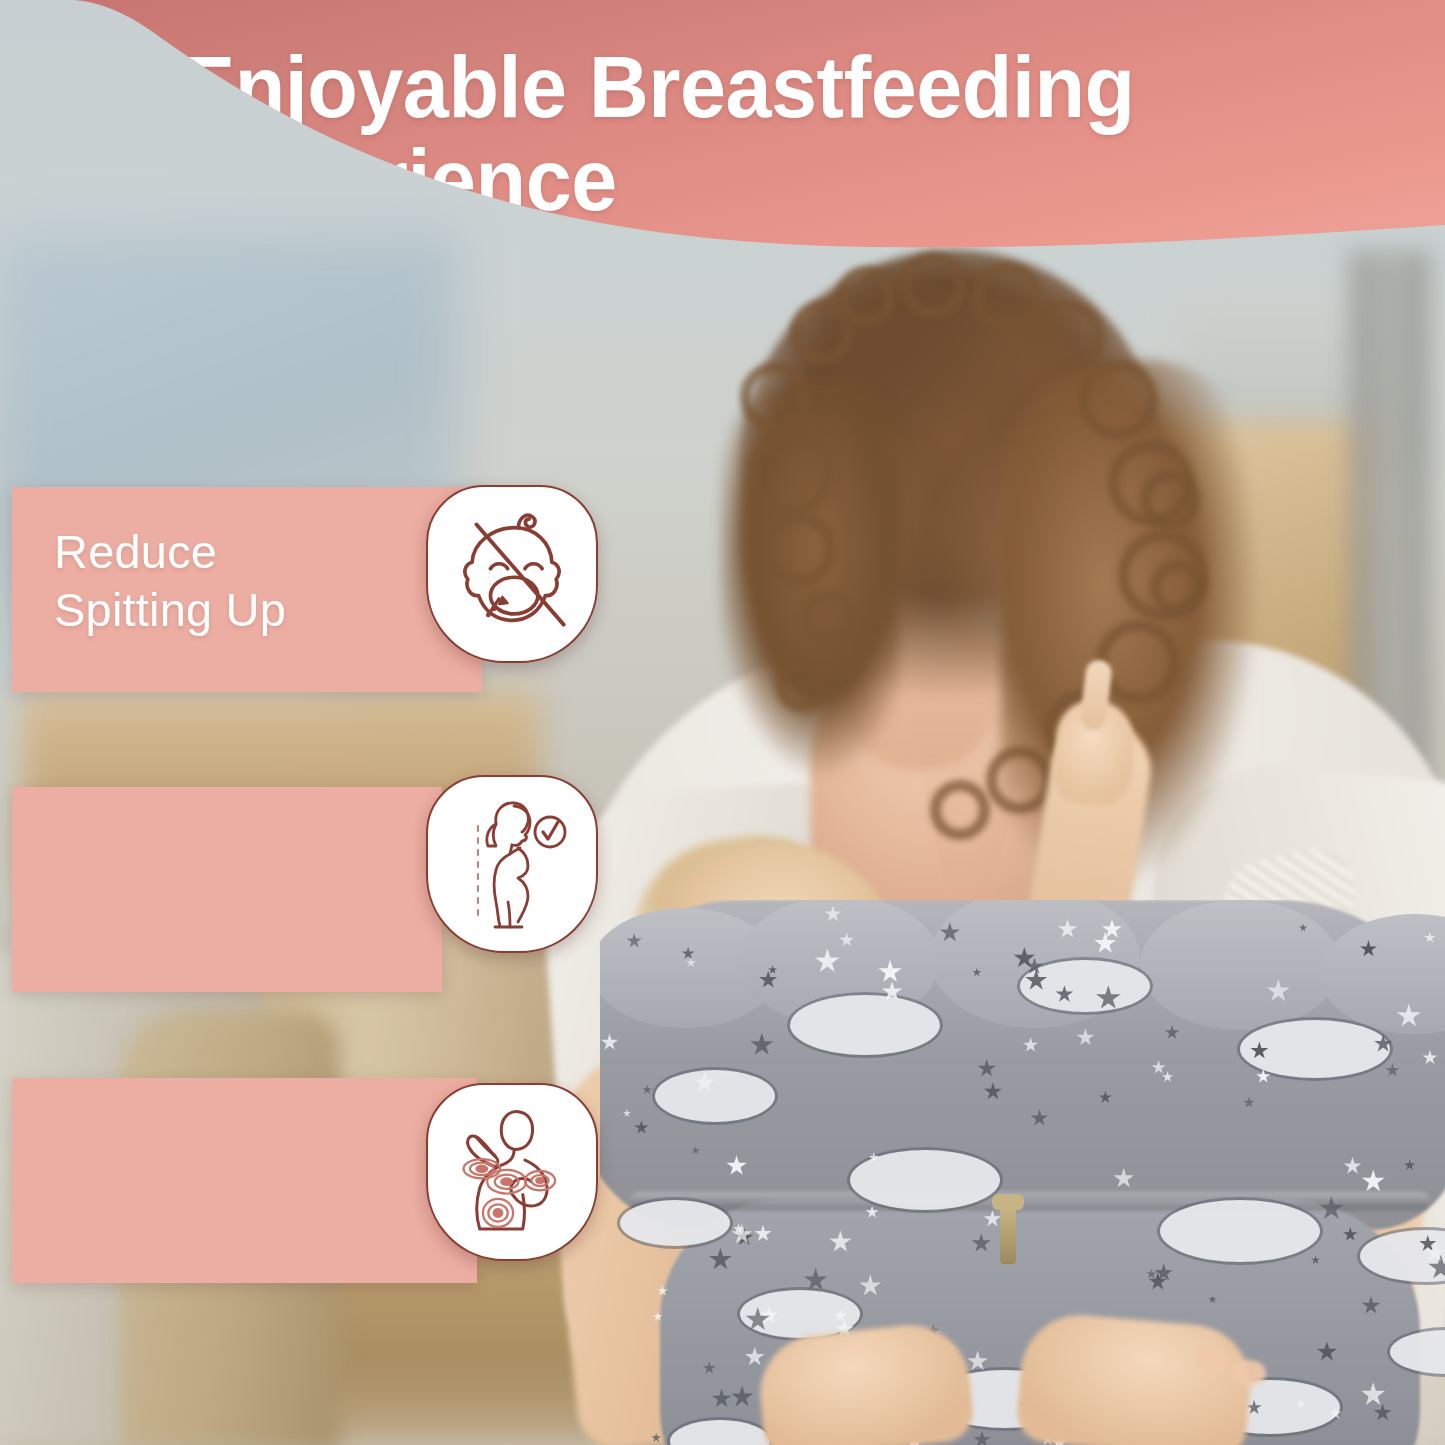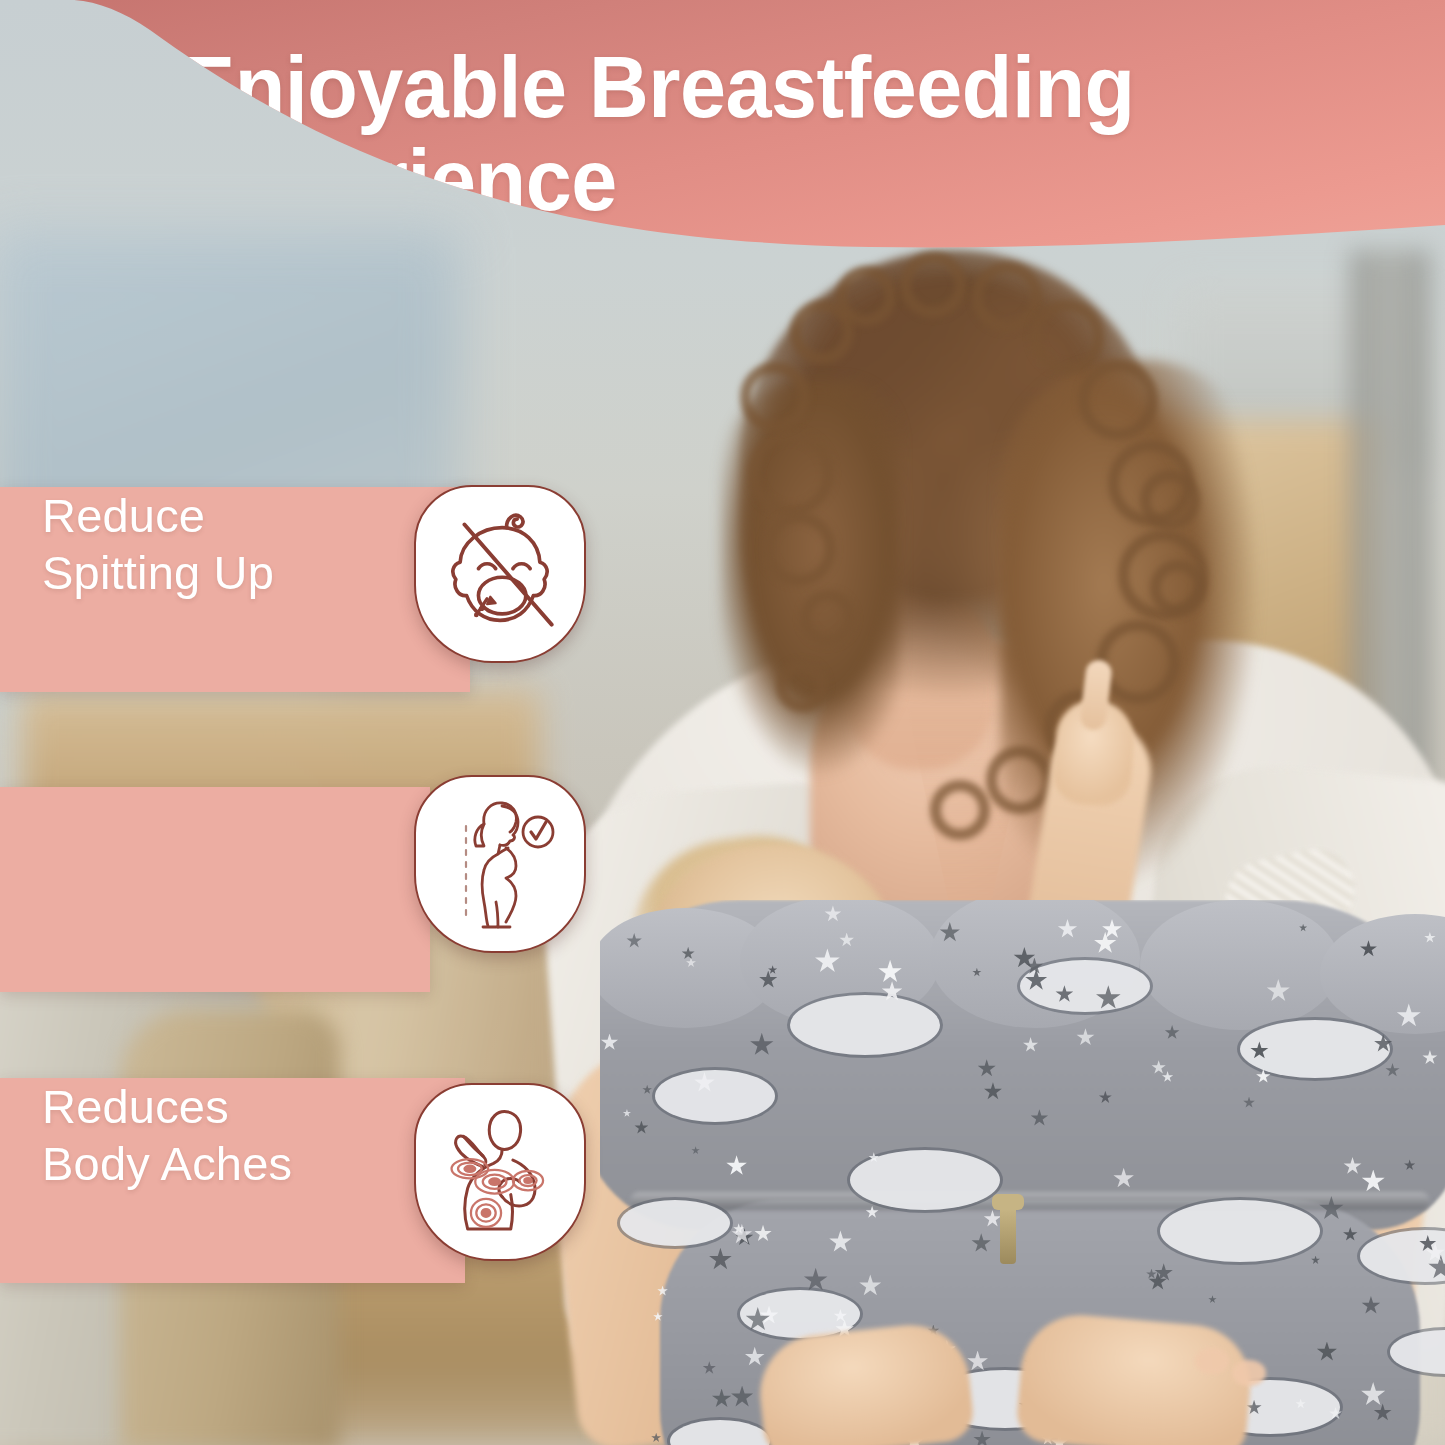--- a/index.html
+++ b/index.html
@@ -312,23 +312,23 @@
     font-weight:bold;
     font-size:88px;
     line-height:1.06;
     letter-spacing:-0.5px;
     text-shadow:0 2px 6px rgba(140,70,65,.25);
     transform:scaleX(.94); transform-origin:left top;
   }
 
   
   .badge {
-    position:absolute; left:0;
+    position:absolute; left:12px;
     height:151px;
-    display:flex; align-items:flex-start;
+    display:flex; align-items:flex-end;
   }
   .badge-bar {
     position:absolute; left:0; top:0; height:205px;
     background:#ecada2;
     box-shadow:0 4px 14px rgba(90,50,45,.18);
   }
   .badge-text {
     position:relative;
     margin-left:42px;
     color:#ffffff;
@@ -638,22 +638,20 @@
         <path d="M57 133 L70 133"></path>
 
         <circle cx="98" cy="38" r="15"></circle>
         <path d="M91 38 L96 45 L106 28" stroke-width="3.2"></path>
       </svg>
     </div>
   </div>
 
   <div class="badge" id="badge-3">
     <div class="badge-bar"></div>
-    <div class="badge-text">Reduces
-Body Aches</div>
     <div class="badge-icon">
       <svg viewBox="0 0 120 130" fill="none" stroke="#8A3D33" stroke-width="2.8" stroke-linecap="round" stroke-linejoin="round">
 
         <path d="M50 26 C50 14 58 8 66 9 C75 10 80 18 79 28 C78 38 72 44 64 44
                  C56 44 50 36 50 26 Z"></path>
 
         <path d="M62 44 C62 50 60 54 54 57 C44 61 34 68 30 80
                  C26 94 27 108 30 118 L70 118 C72 108 72 96 70 86"></path>
 
         <path d="M44 60 C34 56 24 50 20 42 C17 36 20 30 26 32

